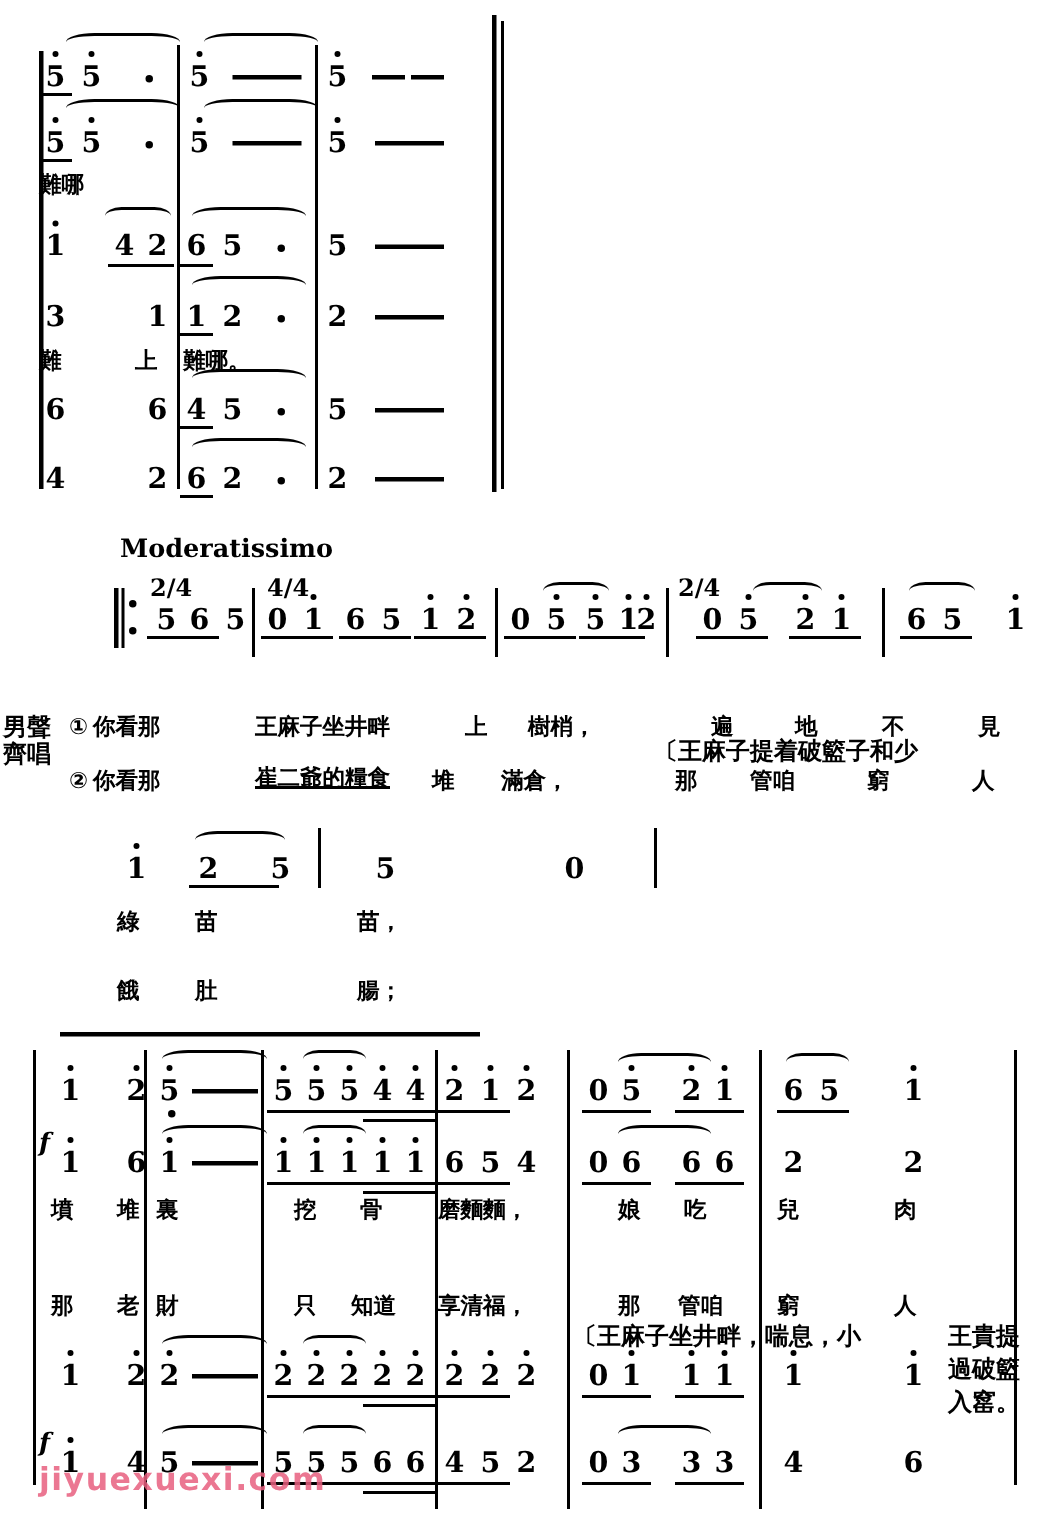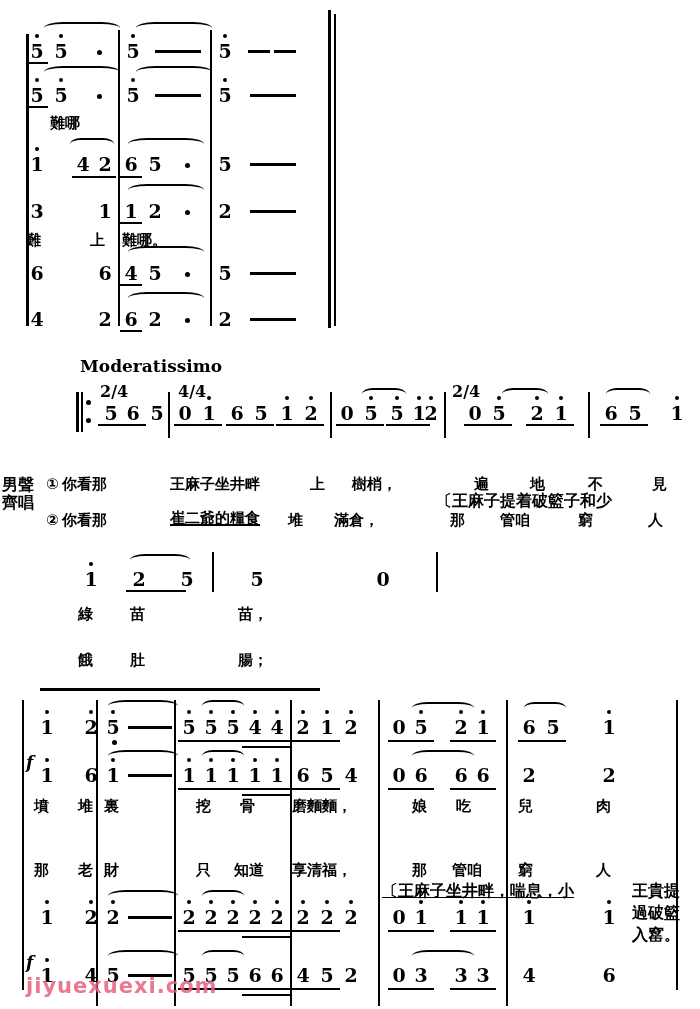--- a/index.html
+++ b/index.html
@@ -121,21 +121,21 @@
     <div class="slur" style="left:136px;top:66px;width:76px;"></div>
     <div class="note" style="left:28px;top:86px;"><span class="oct-up">5</span></div>
     <div class="beam" style="left:26px;top:106px;width:22px;"></div>
     <div class="note" style="left:52px;top:86px;"><span class="oct-up">5</span></div>
     <div class="augdot" style="left:97px;top:94px;"></div>
     <div class="note" style="left:124px;top:86px;"><span class="oct-up">5</span></div>
     <div class="dash" style="left:155px;top:94px;width:46px;"></div>
     <div class="note" style="left:216px;top:86px;"><span class="oct-up">5</span></div>
     <div class="dash" style="left:250px;top:94px;width:46px;"></div>
 
-    <div class="lyr" style="left:26px;top:115px;padding-left:24px;">難哪</div>
+    <div class="lyr" style="left:26px;top:115px;">難哪</div>
 
     <div class="slur" style="left:70px;top:138px;width:44px;"></div>
     <div class="slur" style="left:128px;top:138px;width:76px;"></div>
     <div class="note" style="left:28px;top:155px;"><span class="oct-up">1</span></div>
     <div class="note" style="left:74px;top:155px;">4</div>
     <div class="note" style="left:96px;top:155px;">2</div>
     <div class="beam" style="left:72px;top:176px;width:44px;"></div>
     <div class="note" style="left:122px;top:155px;">6</div>
     <div class="beam" style="left:120px;top:176px;width:22px;"></div>
     <div class="note" style="left:146px;top:155px;">5</div>
@@ -451,21 +451,21 @@
     <div class="note" style="left:390px;top:966px;">0</div>
     <div class="note" style="left:412px;top:966px;">3</div>
     <div class="beam" style="left:388px;top:988px;width:46px;"></div>
     <div class="note" style="left:452px;top:966px;">3</div>
     <div class="note" style="left:474px;top:966px;">3</div>
     <div class="beam" style="left:450px;top:988px;width:46px;"></div>
 
     <div class="note" style="left:520px;top:966px;">4</div>
     <div class="note" style="left:600px;top:966px;">6</div>
 
-    <div class="lyr small" style="left:382px;top:884px;text-decoration:underline;">〔王麻子坐井畔，喘息，小</div>
+    <div class="lyr small" style="left:382px;top:884px;">〔王麻子坐井畔，喘息，小</div>
     <div class="lyr small" style="left:632px;top:884px;">王貴提</div>
     <div class="lyr small" style="left:632px;top:906px;">過破籃</div>
     <div class="lyr small" style="left:632px;top:928px;">入窰。</div>
   </div>
 
   <div class="watermark" style="left:26px;top:974px;">jiyuexuexi.com</div>
 
 </div>
 
 </body></html>

